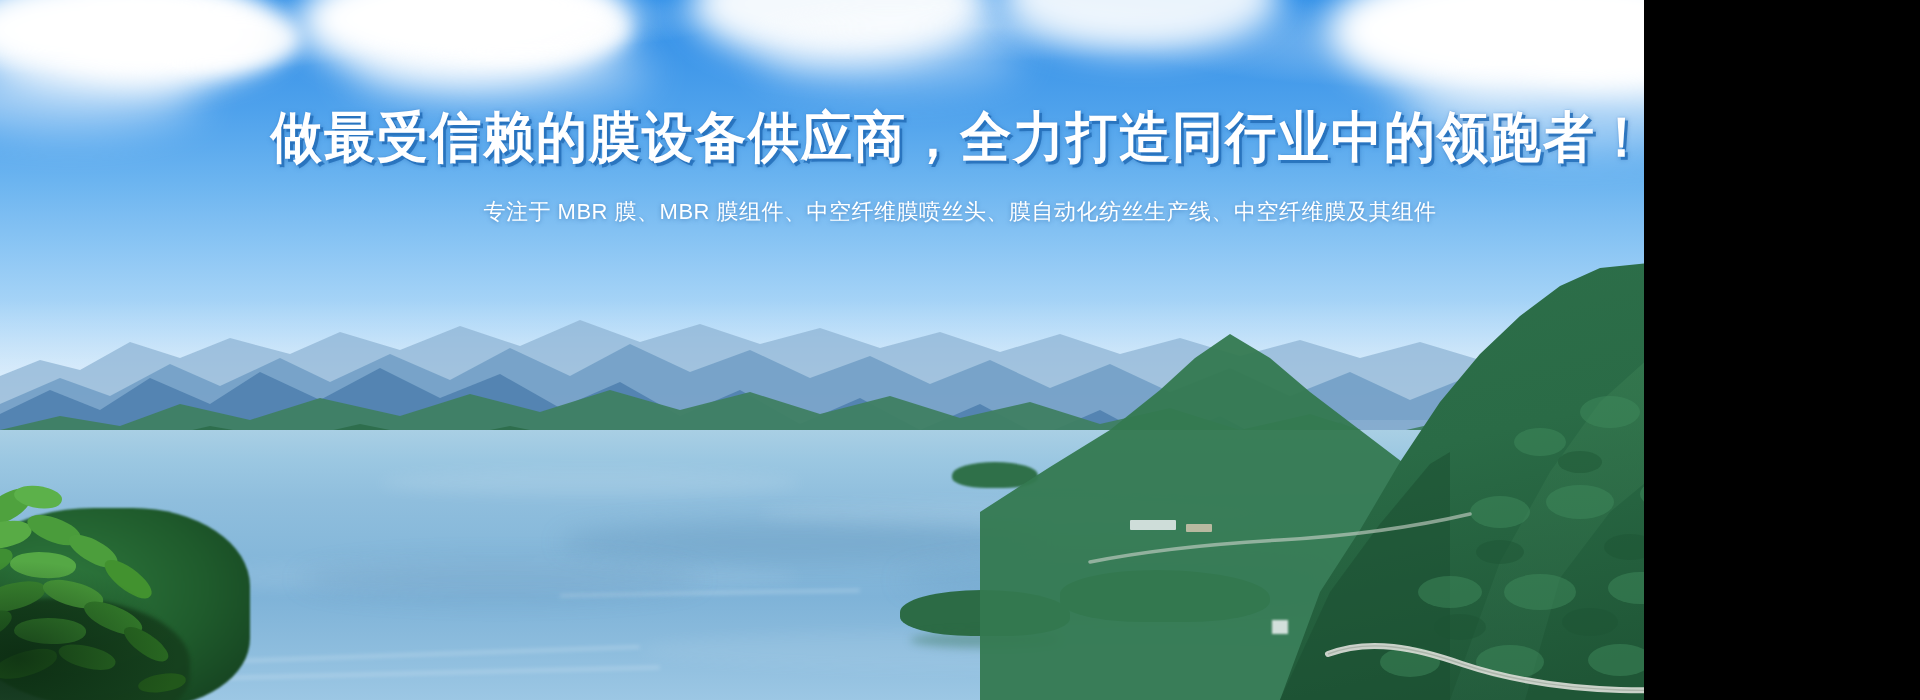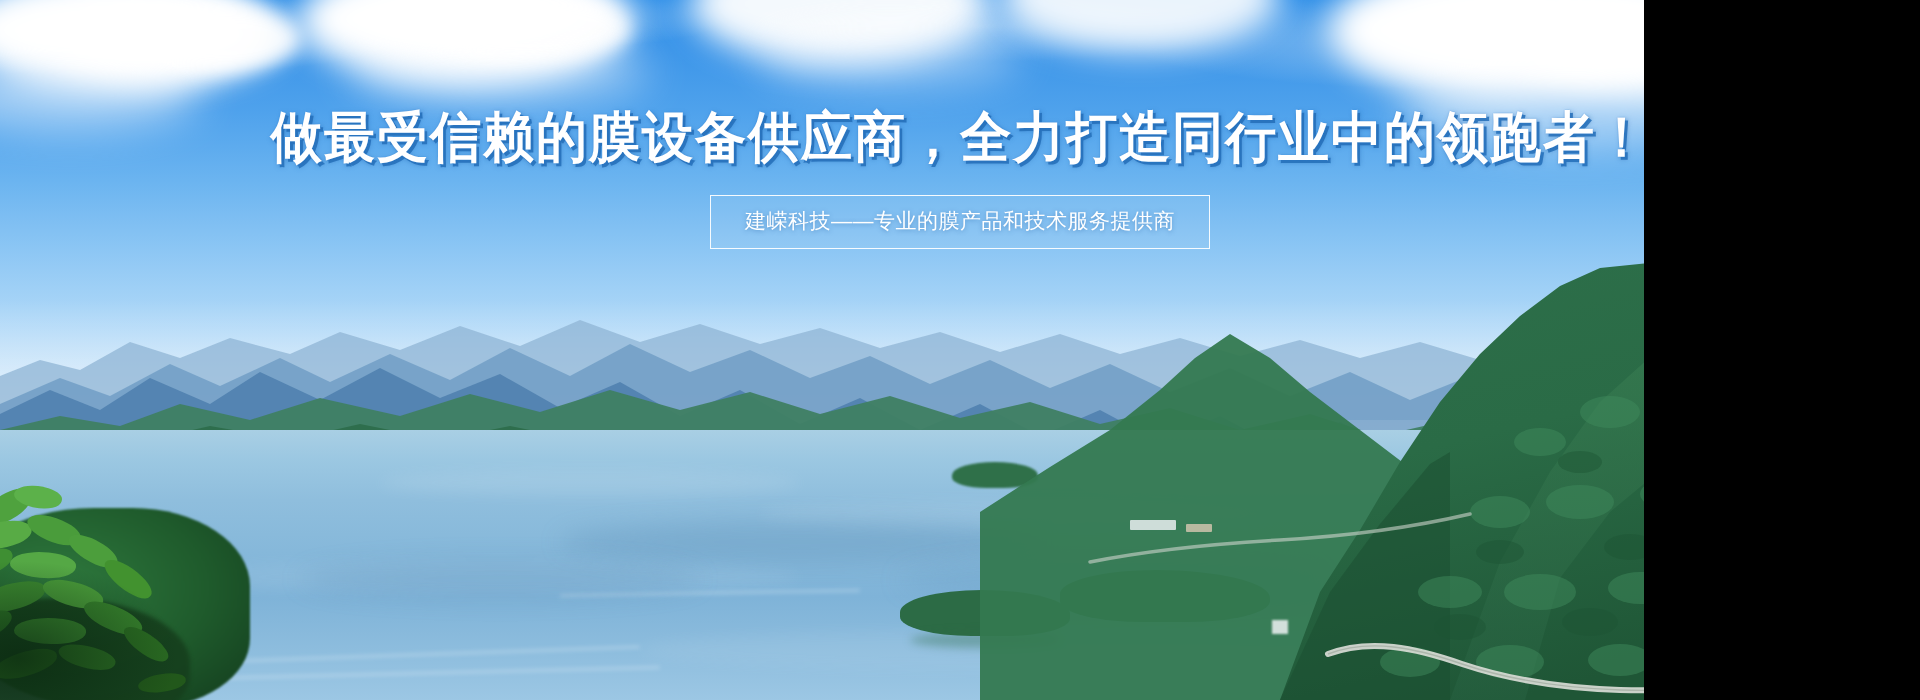--- a/index.html
+++ b/index.html
@@ -289,20 +289,18 @@
 
   </div>
 
   <div style="position:absolute;left:0;top:560px;width:180px;height:140px;
               background:radial-gradient(ellipse at 10% 70%, rgba(10,40,16,.75), rgba(10,40,16,0) 70%);"></div>
 
   <div class="overlay">
 
     <div class="headline">做最受信赖的膜设备供应商，全力打造同行业中的领跑者！</div>
 
-
-    <div class="tagline-box">
-      <div class="tagline">建嵘科技——专业的膜产品和技术服务提供商</div>
-    </div>
+    <div class="subtitle">专注于 MBR 膜、MBR 膜组件、中空纤维膜喷丝头、膜自动化纺丝生产线、中空纤维膜及其组件</div>
+
 
   </div>
 
 </div>
 
 </body></html>

